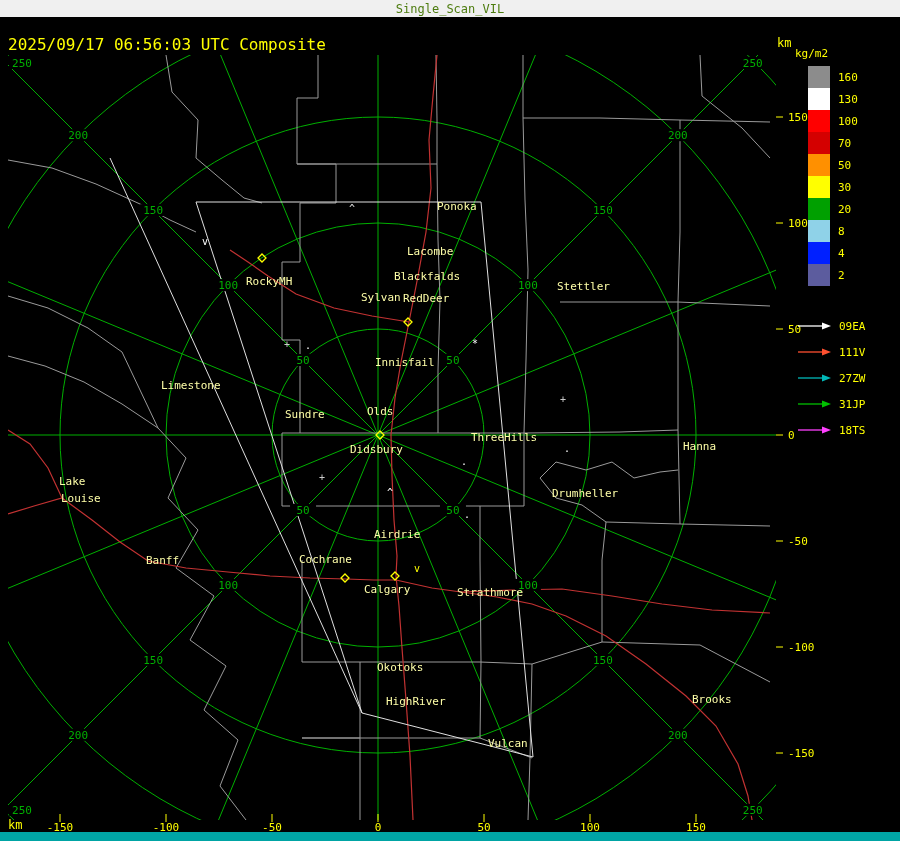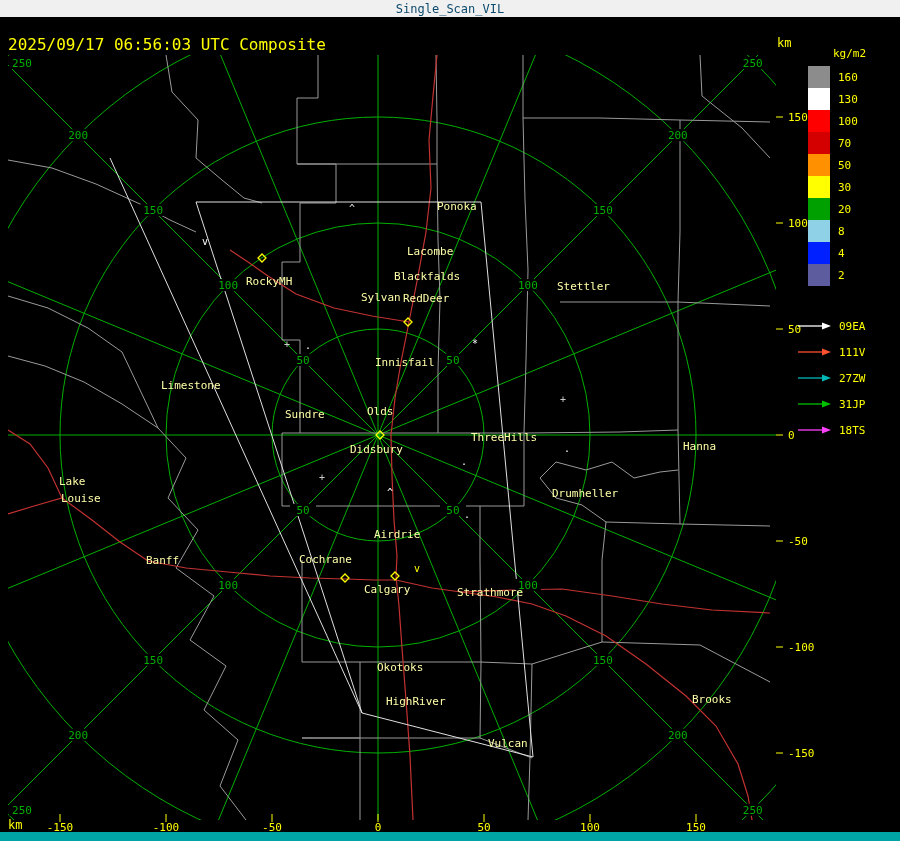--- a/index.html
+++ b/index.html
@@ -1,23 +1,23 @@
 <!DOCTYPE html>
 <html><head>
 <meta charset="utf-8">
 <style>
   html,body{margin:0;padding:0;}
   body{width:900px;height:841px;background:#000;overflow:hidden;position:relative;
        font-family:"DejaVu Sans Mono",monospace;}
   .titlebar{position:absolute;top:0;left:0;width:900px;height:17px;background:#f0f0f0;
-            color:#0c4a6e;font-size:12px;display:flex;align-items:center;justify-content:center;}
+            color:#4d7c0f;font-size:12px;display:flex;align-items:center;justify-content:center;}
   .stamp{position:absolute;top:35px;left:8px;color:#ffff00;font-size:16px;white-space:pre;}
   .km-tr{position:absolute;top:36px;left:777px;color:#ffff00;font-size:12px;}
   .km-bl{position:absolute;top:818px;left:8px;color:#ffff00;font-size:12px;}
-  .cbtitle{position:absolute;top:47px;left:833px;color:#ffff00;font-size:11px;}
+  .cbtitle{position:absolute;top:47px;left:795px;color:#ffff00;font-size:11px;}
   #radar{position:absolute;top:0;left:0;}
   .bottombar{position:absolute;top:832px;left:0;width:900px;height:9px;background:#00a4a4;}
   svg text{font-family:"DejaVu Sans Mono",monospace;}
 </style>
 </head>
 <body>
 
 <div class="titlebar">
   <span>Single_Scan_VIL</span>
 </div>

